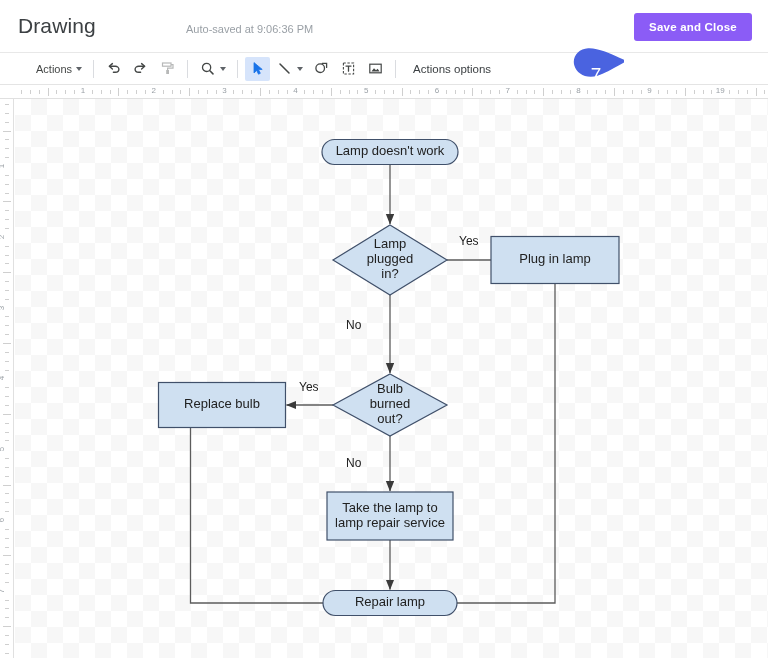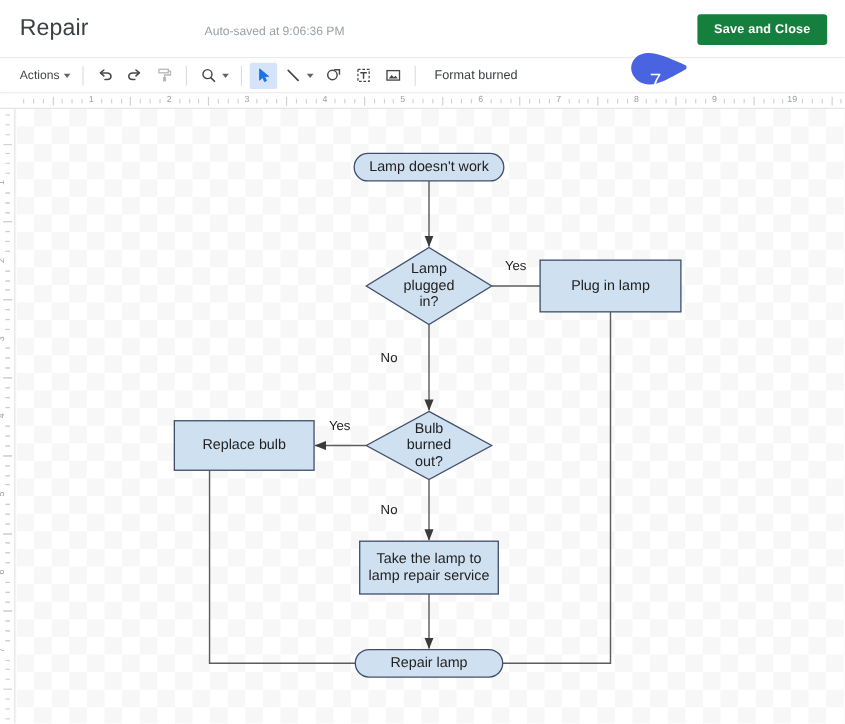--- a/index.html
+++ b/index.html
@@ -33,21 +33,21 @@
     white-space: nowrap;
   }
   .autosave {
     position: absolute; left: 186px; top: 23px;
     font-size: 11px; color: #9aa0a6;
     white-space: nowrap;
   }
   .save-close {
     position: absolute; left: 634px; top: 13px;
     width: 118px; height: 28px;
-    background: #15803d;
+    background: #8b5cf6;
     color: #ffffff;
     border: none; border-radius: 3px;
     font-family: "Liberation Sans", sans-serif;
     font-size: 11.5px; font-weight: bold;
     letter-spacing: .2px;
     cursor: pointer;
     padding: 0;
   }
 
   
@@ -63,21 +63,21 @@
     display: flex; align-items: center;
     height: 24px;
     padding: 0 4px;
     margin: 0 1px;
     border-radius: 2px;
     cursor: pointer;
     color: #444746;
     font-size: 11px;
     white-space: nowrap;
   }
-  .tb-item.first { margin-left: 14px; text-align: right; }
+  .tb-item.first { margin-left: 32px; text-align: right; }
   .tb-item.active { background: #d6e4fb; }
   .tb-item.disabled { opacity: .38; cursor: default; }
   .tb-sep {
     width: 1px; height: 18px;
     background: #dadce0;
     margin: 0 6px;
     flex: 0 0 auto;
   }
   .tb-caret {
     width: 0; height: 0;
@@ -178,21 +178,21 @@
     padding-top: 6px; padding-right: 2px;
     box-sizing: border-box;
   }
 </style>
 </head>
 <body>
 
 <div id="app">
 
   <div class="header">
-    <div class="doc-title">Repair</div>
+    <div class="doc-title">Drawing</div>
     <div class="autosave">Auto-saved at 9:06:36 PM</div>
     <button class="save-close">Save and Close</button>
   </div>
 
   <div class="toolbar">
 
     <div class="tb-item first">
       <span>Actions</span>
       <span class="tb-caret"></span>
     </div>
@@ -263,21 +263,21 @@
     <div class="tb-item">
       <svg class="tb-ico" width="17" height="17" viewBox="0 0 17 17">
         <rect x="2.8" y="4.2" width="11.4" height="8.6" fill="none" stroke="#444746" stroke-width="1.2"></rect>
         <path d="M4.4 11.4 L7 8.2 L9 10.3 L10.6 8.8 L12.6 11.4 Z" fill="#444746"></path>
       </svg>
     </div>
 
     <div class="tb-sep"></div>
 
     <div class="tb-item">
-      <span class="fmt-label">Format burned</span>
+      <span class="fmt-label">Actions options</span>
     </div>
   </div>
 
   <div class="ruler-corner"></div>
   <div class="ruler-h" id="ruler-h">
       <div class="rh-num" style="left: 83px;">1</div>
       <div class="rh-tick" style="left: 92px; top: 5px; height: 4px;"></div>
       <div class="rh-tick" style="left: 101px; top: 5px; height: 4px;"></div>
       <div class="rh-tick" style="left: 110px; top: 5px; height: 4px;"></div>
       <div class="rh-tick" style="left: 118px; top: 3px; height: 8px;"></div>

